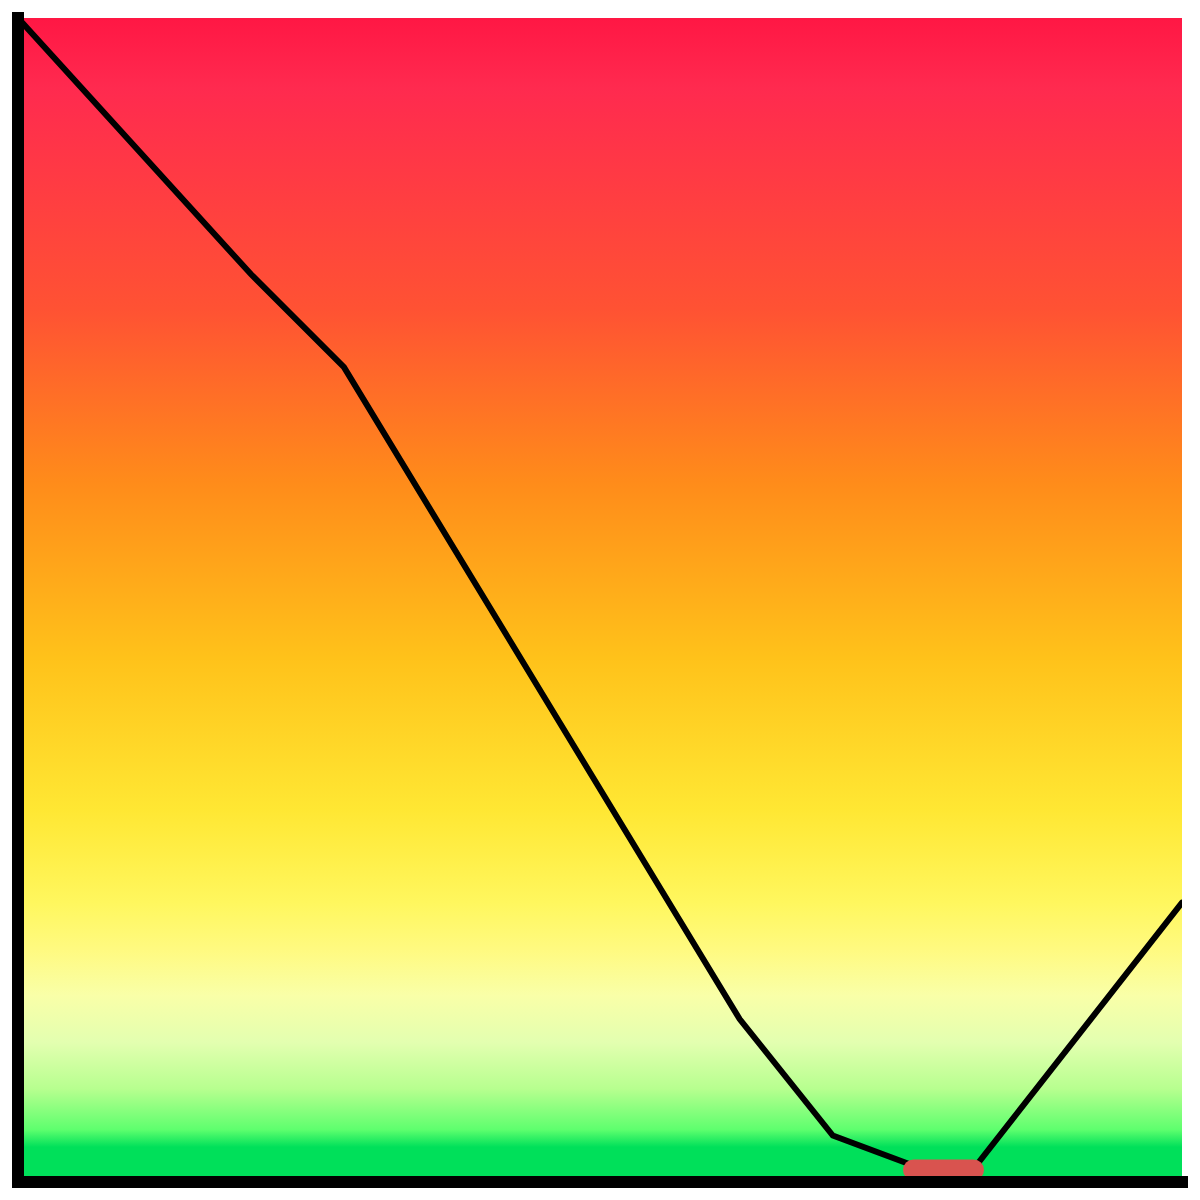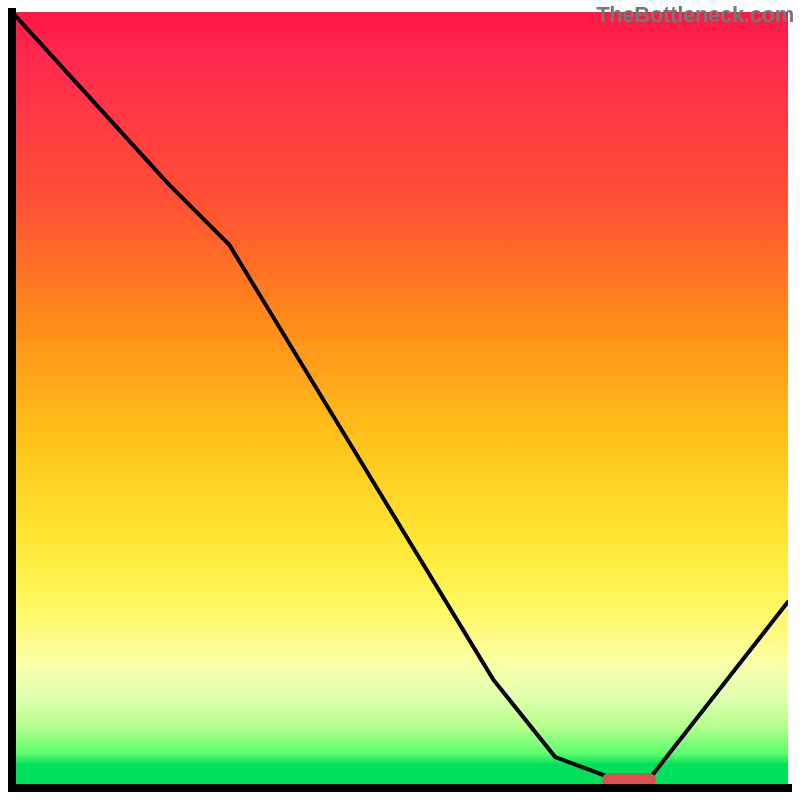--- a/index.html
+++ b/index.html
@@ -89,14 +89,13 @@
   <div class="plot"></div>
 
   <svg class="curve" viewBox="0 0 776 776" preserveAspectRatio="none">
     <path fill="none" stroke="#000" stroke-width="4" stroke-linecap="round" d="M0.0 0.0 L155.2 170.7 L217.3 232.8 L481.1 667.4 L543.2 745.0 L605.3 768.2 L636.3 768.2 L776.0 589.8"></path>
   </svg>
 
   <div class="marker" style="left: 601.76px; width: 54.32px; top: 773.24px; background: rgb(217, 83, 79);"></div>
 
   <div class="axes"></div>
 
-  <div class="watermark">TheBottleneck.com</div>
 </div>
 
 </body></html>

